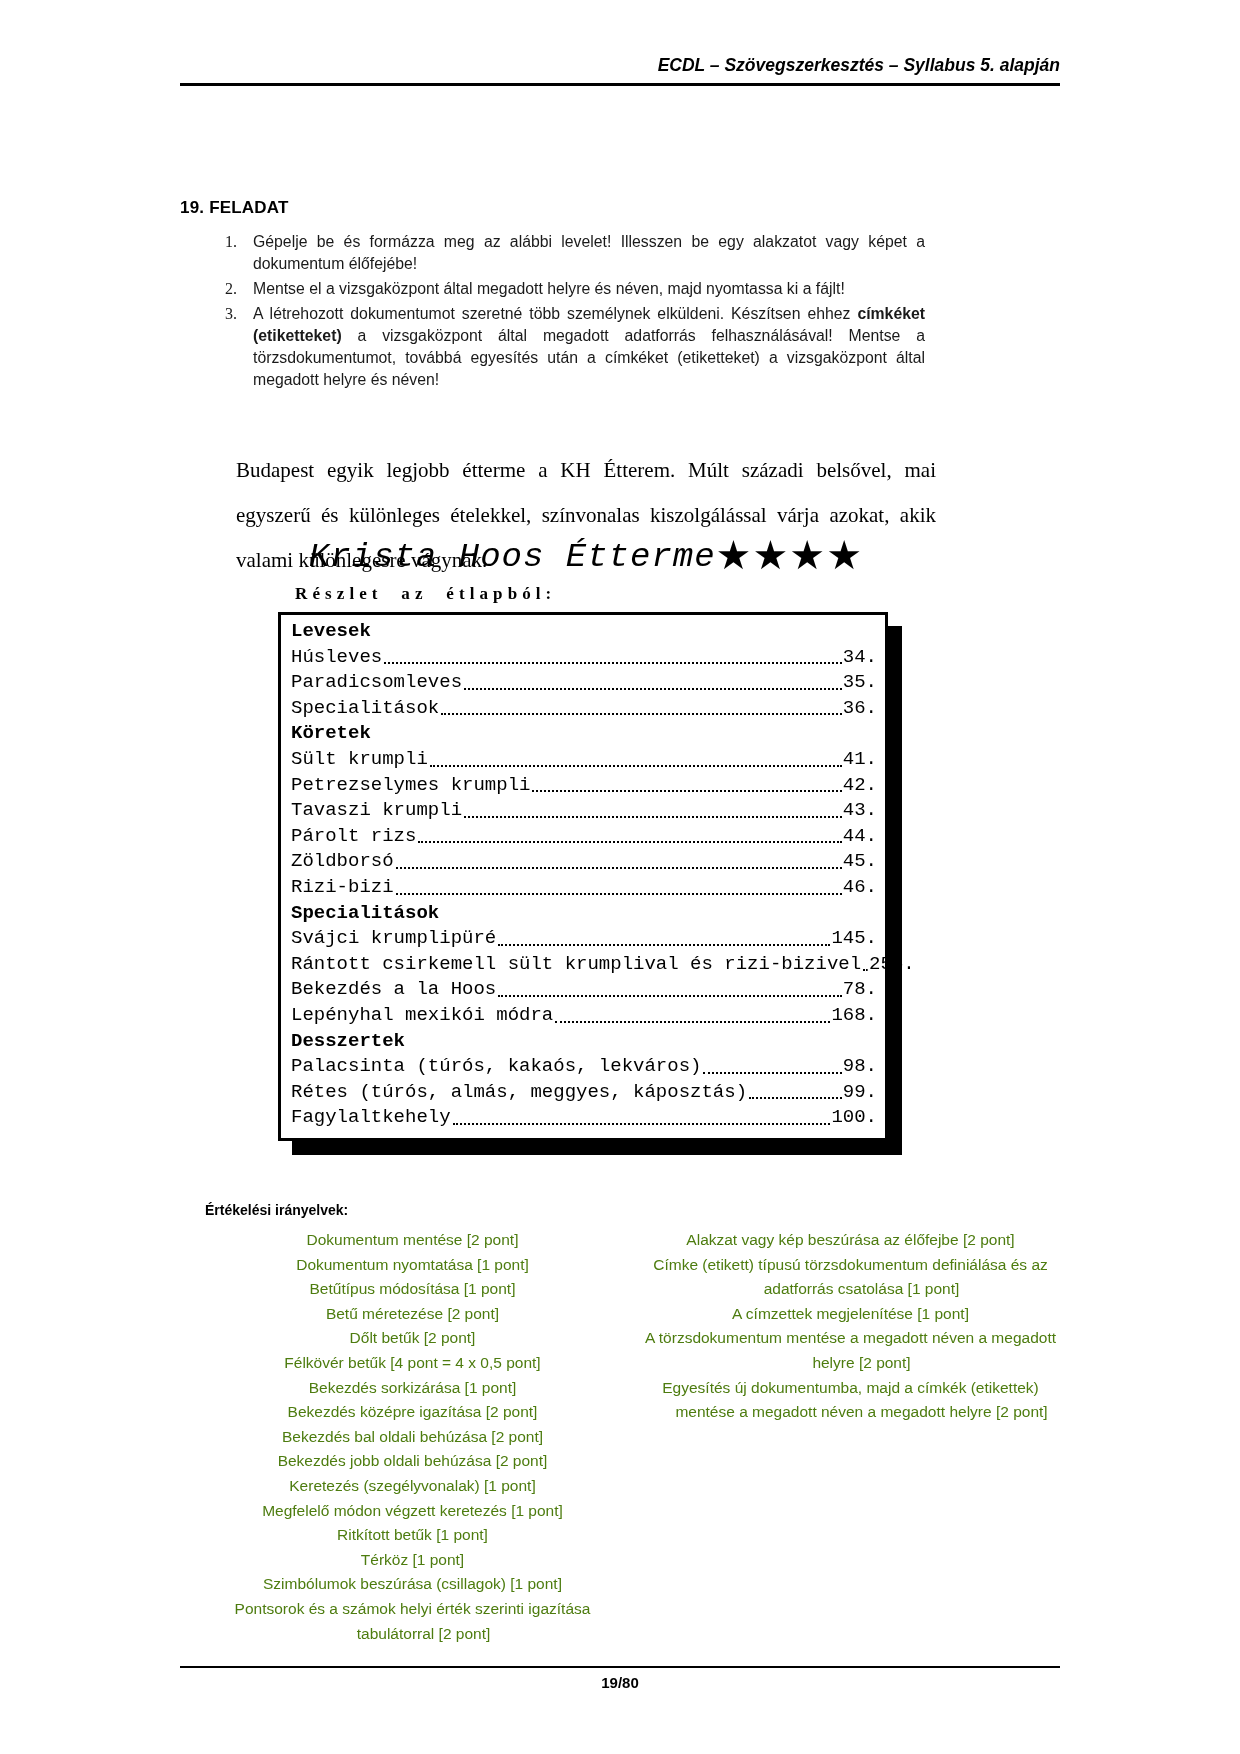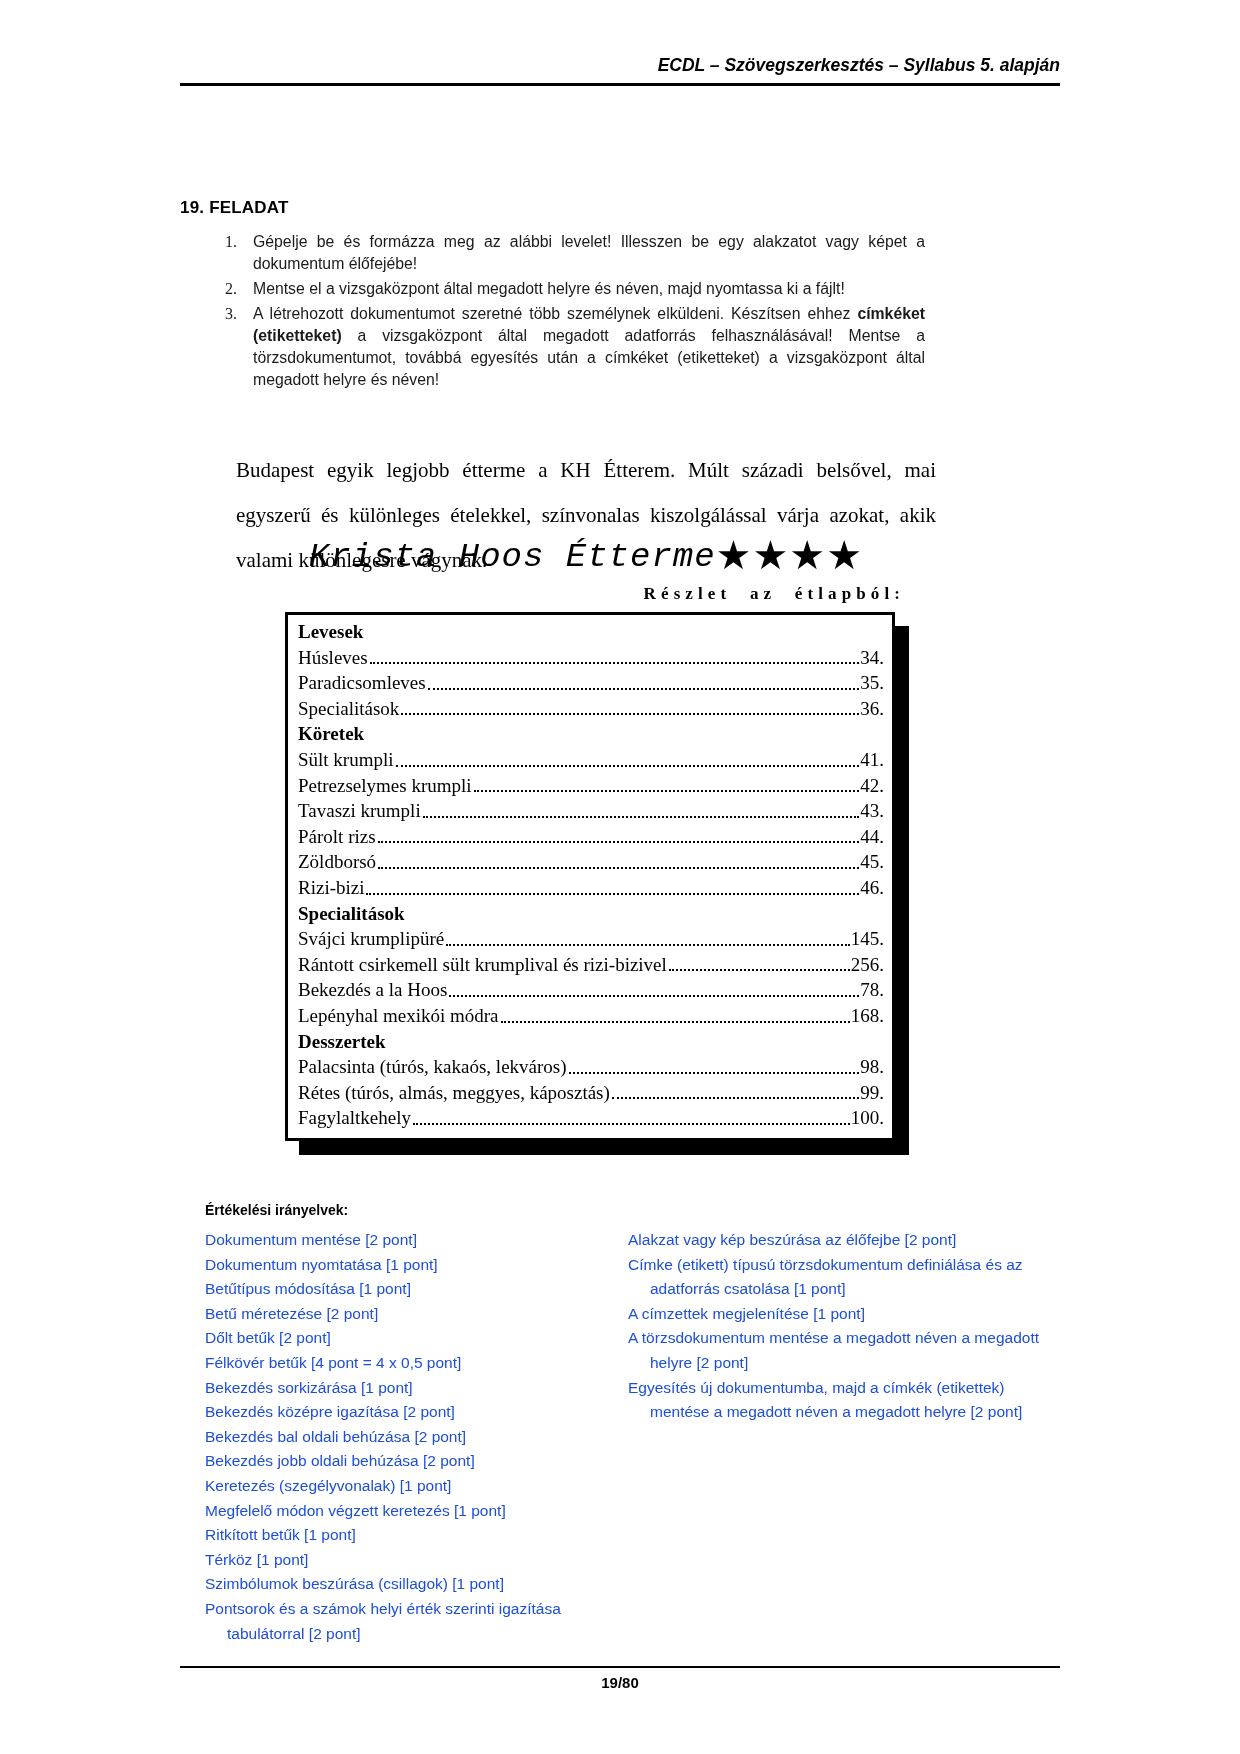--- a/index.html
+++ b/index.html
@@ -45,52 +45,52 @@
     font-family:"Liberation Mono","DejaVu Sans Mono",monospace;
     font-style:italic;font-size:34px;letter-spacing:1px;
   }
   .krista-stars{
     font-family:"DejaVu Sans",sans-serif;font-style:normal;
     font-size:40px;letter-spacing:1px;vertical-align:-3px;
   }
   
   .menu-caption{
     position:absolute;top:584px;left:295px;width:610px;
-    text-align:right;font-family:"Liberation Serif",serif;
+    text-align:left;font-family:"Liberation Serif",serif;
     font-weight:bold;font-size:17px;letter-spacing:.3em;word-spacing:.55em;
     white-space:nowrap;
   }
   
   .menu-box{
-    position:absolute;top:612px;left:285px;width:610px;box-sizing:border-box;
+    position:absolute;top:612px;left:278px;width:610px;box-sizing:border-box;
     border:3px solid #000;background:#fff;
     box-shadow:14px 14px 0 #000;
     padding:4px 8px 7px 10px;
-    font-family:Liberation Serif, serif;font-size:19px;
+    font-family:Liberation Mono, monospace;font-size:19px;
   }
   .menu-row{display:flex;line-height:25.6px;}
   .menu-row .label{flex:none;white-space:nowrap;}
   .menu-row .dots{flex:1 1 auto;position:relative;min-width:8px;}
   .menu-row .dots::after{
     content:"";position:absolute;left:2px;right:1px;bottom:6px;
     border-bottom:2.6px dotted #000;
   }
   .menu-row .price{flex:none;white-space:nowrap;}
   .menu-row.header .label{font-weight:bold;}
   
   .page-number{
     position:absolute;top:1138px;left:180px;width:880px;text-align:center;
     font-family:"Liberation Serif",serif;font-style:italic;font-size:19px;
   }
   
   .eval-heading{
     position:absolute;top:1202px;left:205px;
     font-weight:bold;font-size:14px;
   }
-  .eval-col{position:absolute;top:1228px;font-size:15.5px;color:#1d4ed8;}
+  .eval-col{position:absolute;top:1228px;font-size:15.5px;color:#4d7c0f;text-align:center;}
   .eval-col.left{left:205px;width:415px;}
   .eval-col.right{left:628px;width:445px;}
   .eval-item{line-height:24.6px;white-space:nowrap;}
   .eval-item.indent{padding-left:22px;}
   
   .footer-rule{position:absolute;top:1666px;left:180px;width:880px;border-top:2px solid #000;}
   .footer-page{
     position:absolute;top:1674px;left:180px;width:880px;text-align:center;
     font-weight:bold;font-size:15px;
   }

